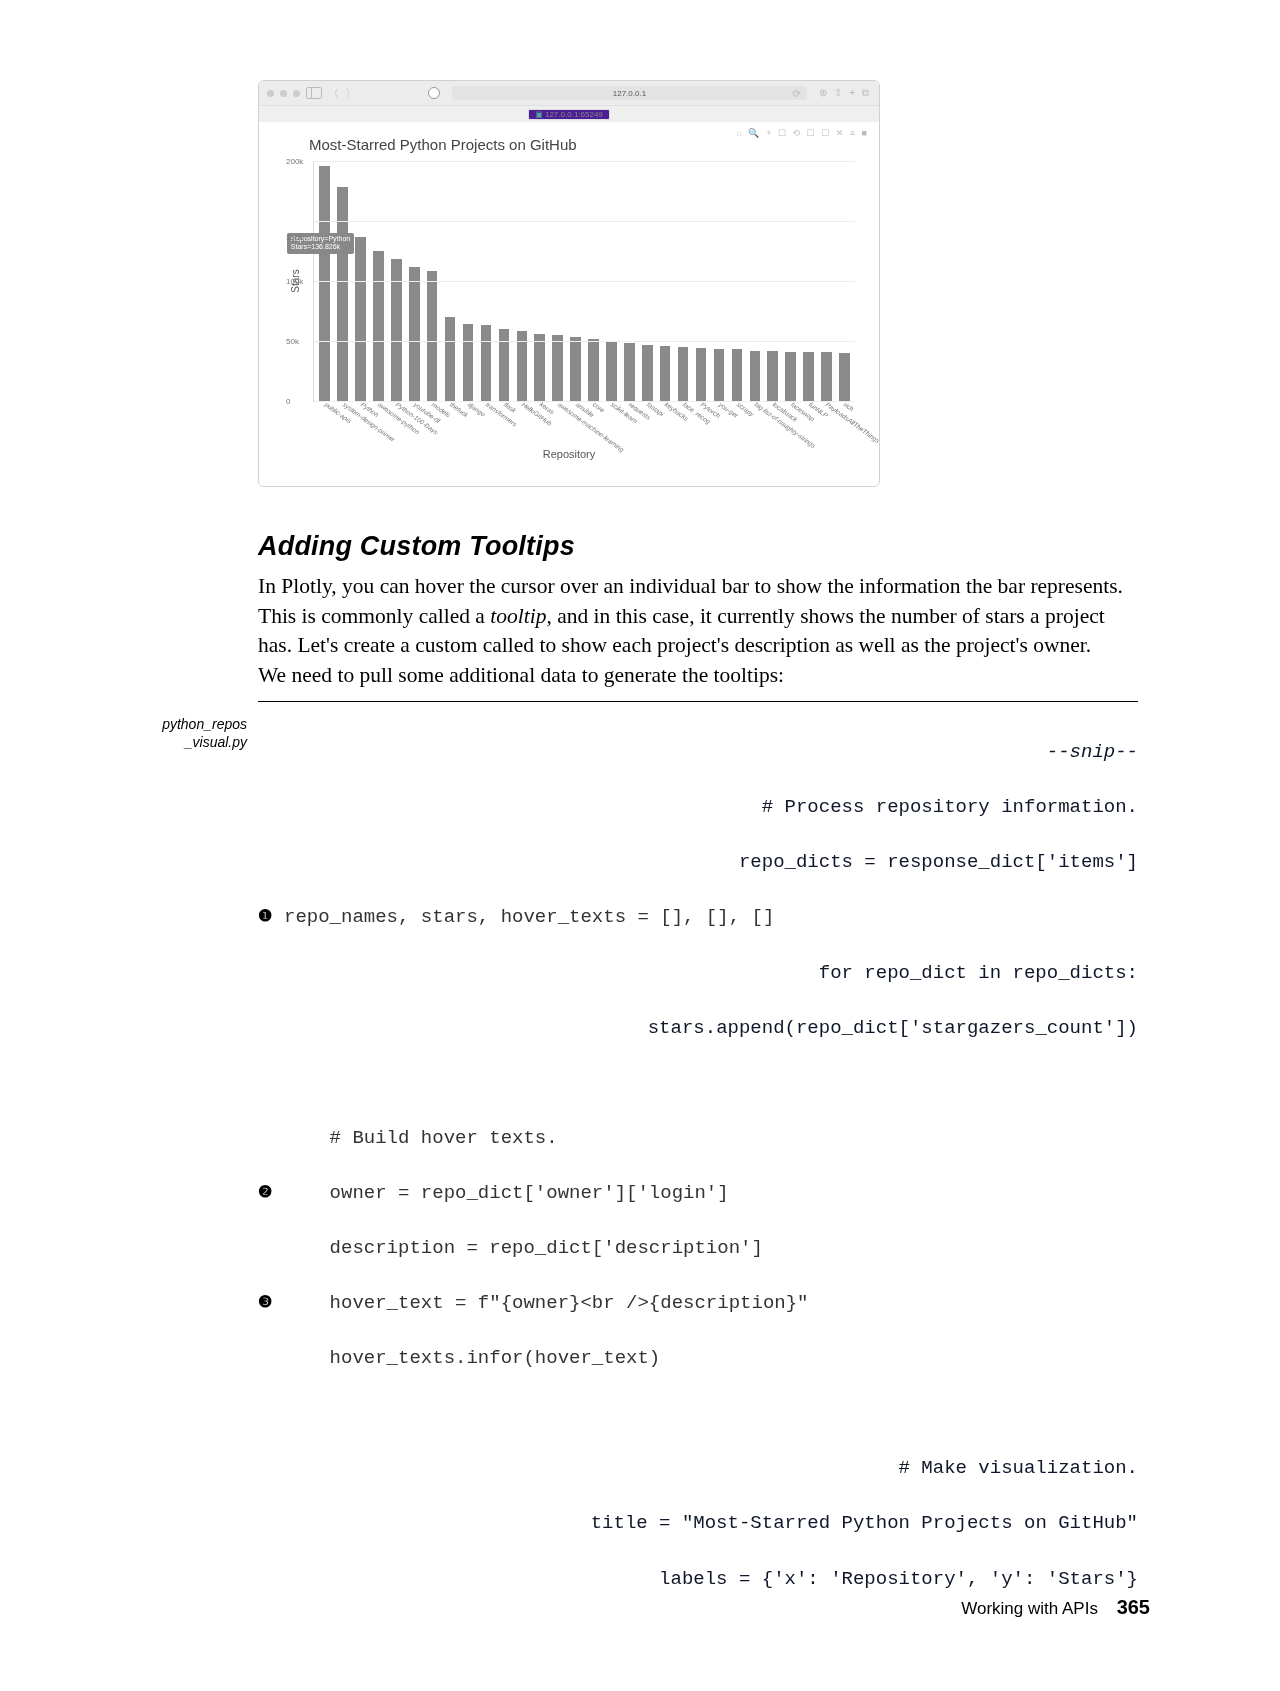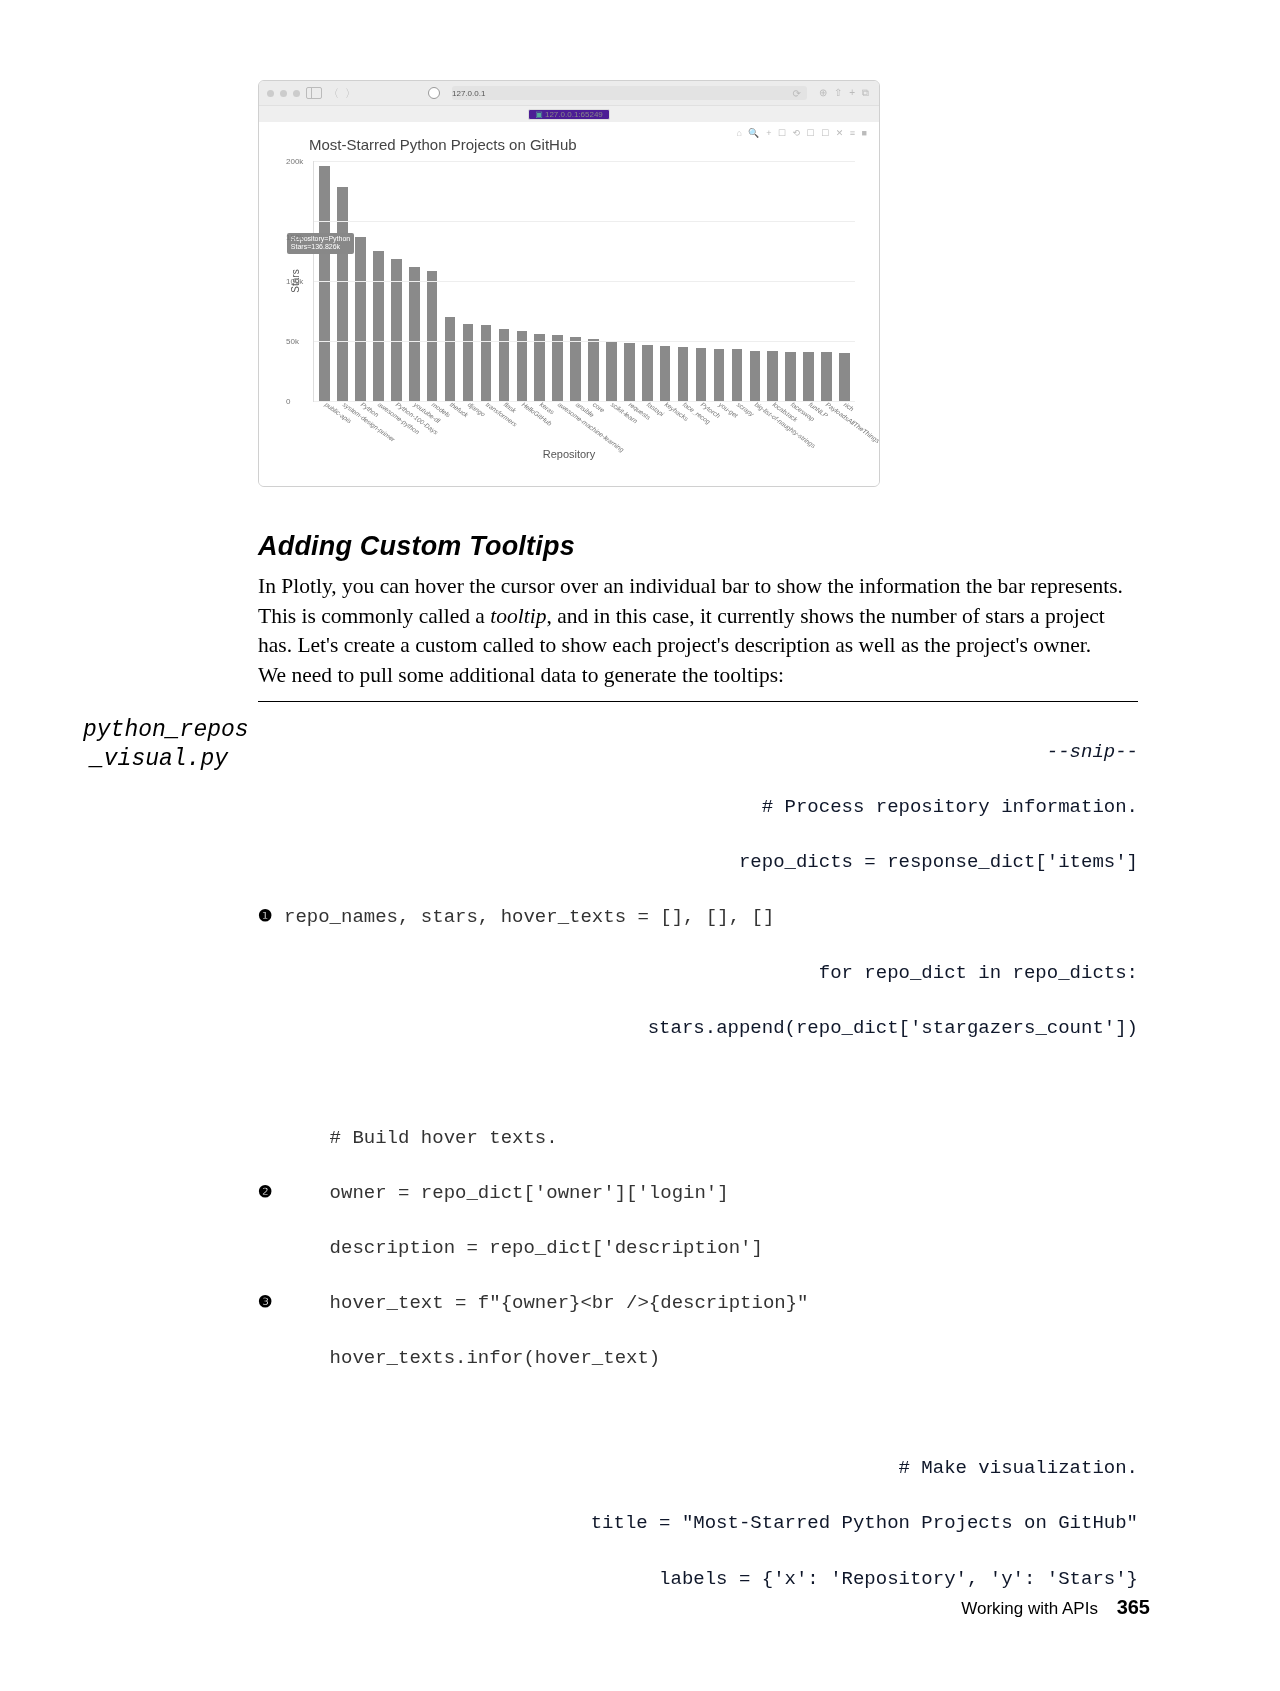--- a/index.html
+++ b/index.html
@@ -1,26 +1,26 @@
 <!DOCTYPE html>
 <html><head>
 <meta charset="utf-8">
 <style>
   html,body{margin:0;padding:0;background:#fff;font-family:"Times New Roman",Times,serif;color:#000;}
   .page{width:1280px;height:1691px;position:relative;background:#fff;}
   .content{position:absolute;left:258px;top:80px;width:880px;}
-  .side-label{position:absolute;left:83px;width:145px;text-align:right;font-style:italic;font-family:Liberation Mono, monospace;font-size:23px;line-height:1.25;}
+  .side-label{position:absolute;left:102px;width:145px;text-align:right;font-style:italic;font-family:Liberation Sans, sans-serif;font-size:14px;line-height:1.25;}
   .browser{width:620px;height:405px;border:1px solid #d0d0d0;border-radius:6px;overflow:hidden;background:#f8f8f8;font-family:Arial,Helvetica,sans-serif;}
   .titlebar{height:24px;background:#ececec;display:flex;align-items:center;padding:0 8px;font-size:9px;color:#777;gap:6px;}
   .dot{width:7px;height:7px;border-radius:50%;background:#ccc;}
   .sidebar-ico{width:14px;height:10px;border:1px solid #bbb;border-radius:2px;position:relative;}
   .sidebar-ico:after{content:"";position:absolute;left:4px;top:0;bottom:0;width:1px;background:#bbb;}
   .nav-arrow{color:#bbb;font-size:11px;}
   .shield{width:10px;height:10px;border:1px solid #999;border-radius:50%;background:#fff;}
-  .urlbar{flex:1;height:14px;background:#e3e3e3;border-radius:3px;display:flex;align-items:center;font-size:8px;color:#555;margin:0 6px;position:relative;}
+  .urlbar{flex:1;height:14px;background:#e3e3e3;border-radius:3px;display:flex;align-items:center;justify-content:center;font-size:8px;color:#555;margin:0 6px;position:relative;}
   .reload{color:#bbb;font-size:10px;}
   .tb-right{color:#bbb;font-size:10px;letter-spacing:2px;}
   .tabline{height:16px;background:#efefef;border-top:1px solid #e0e0e0;display:flex;align-items:center;justify-content:center;font-size:8px;color:#888;}
   .tabline .tab{background:#4c1d95;border:1px solid #ddd;border-radius:2px;padding:0 6px;}
   .chart-wrap{background:#fff;height:calc(100% - 40px);position:relative;padding:8px 18px 0 18px;box-sizing:border-box;}
   .chart-title{font-size:15px;color:#444;margin:6px 0 8px 32px;}
   .modebar{position:absolute;right:10px;top:6px;font-size:9px;color:#bbb;letter-spacing:2px;}
   .plot{position:relative;height:240px;margin-left:36px;margin-right:6px;border-left:1px solid #ddd;border-bottom:1px solid #ddd;}
   .yaxis-label{position:absolute;left:-30px;top:50%;transform:translateY(-50%) rotate(-90deg);font-size:10px;color:#555;}
   .xaxis-label{text-align:center;font-size:11px;color:#555;margin-top:46px;}

